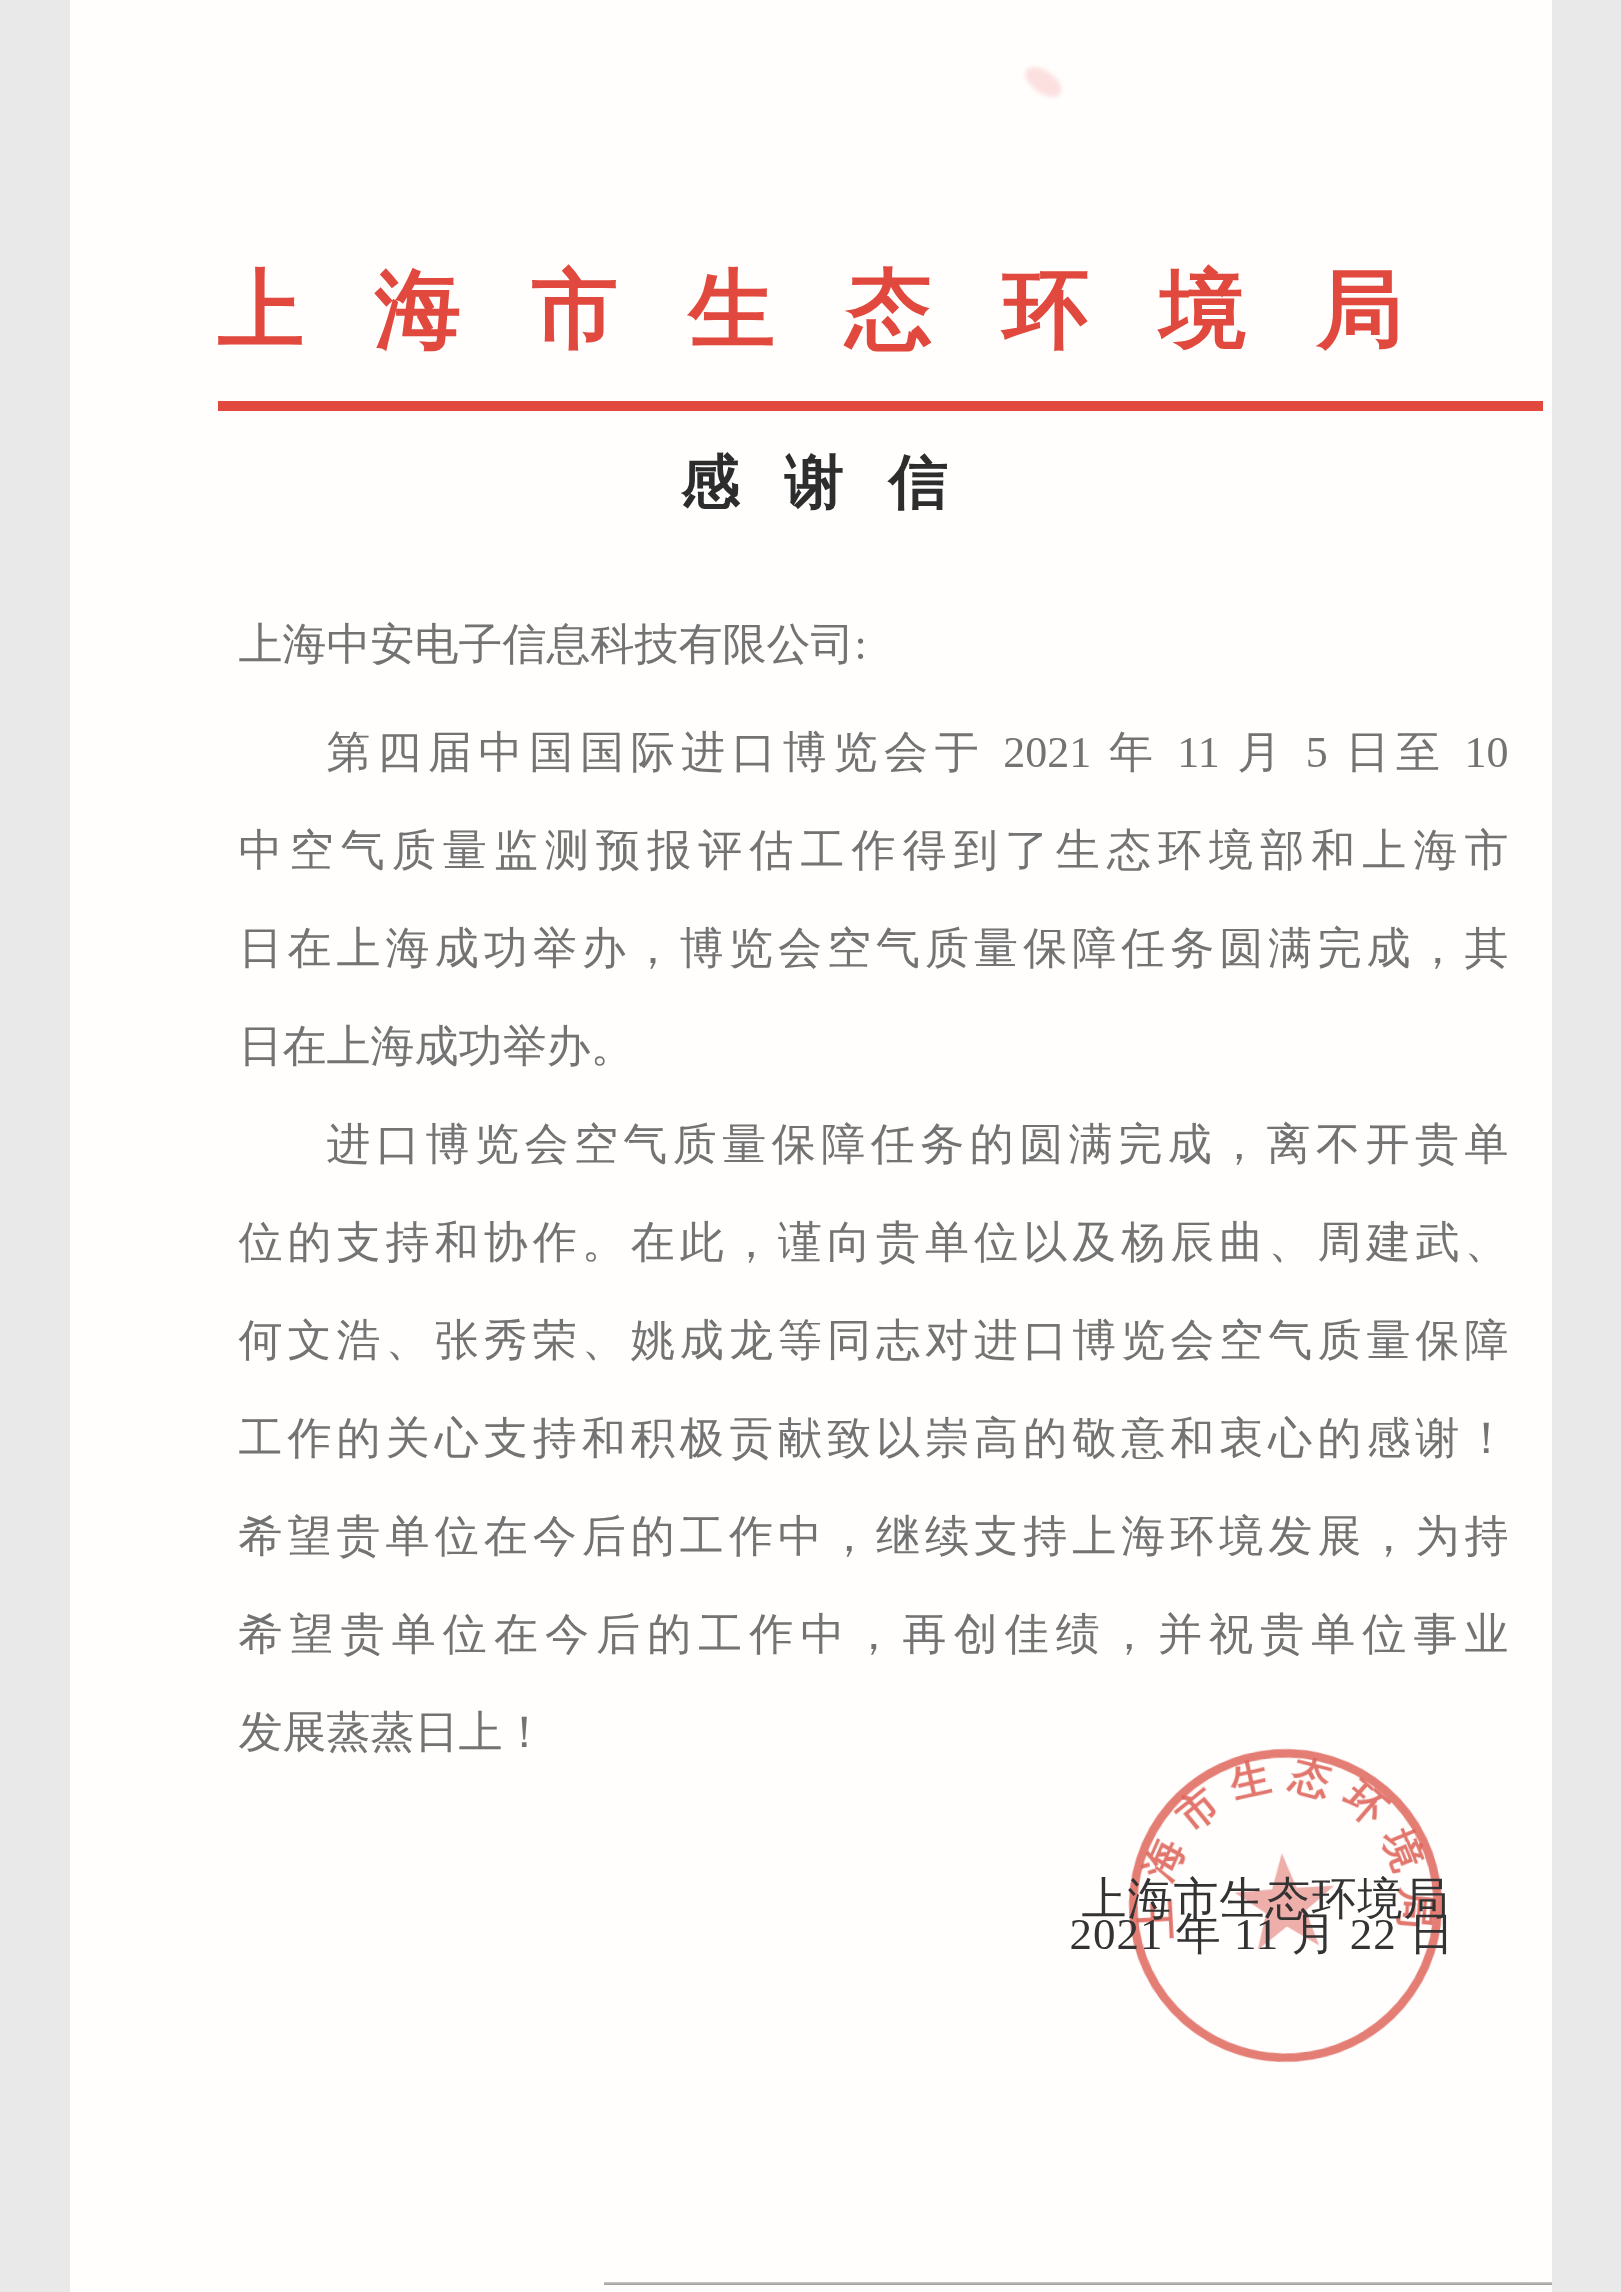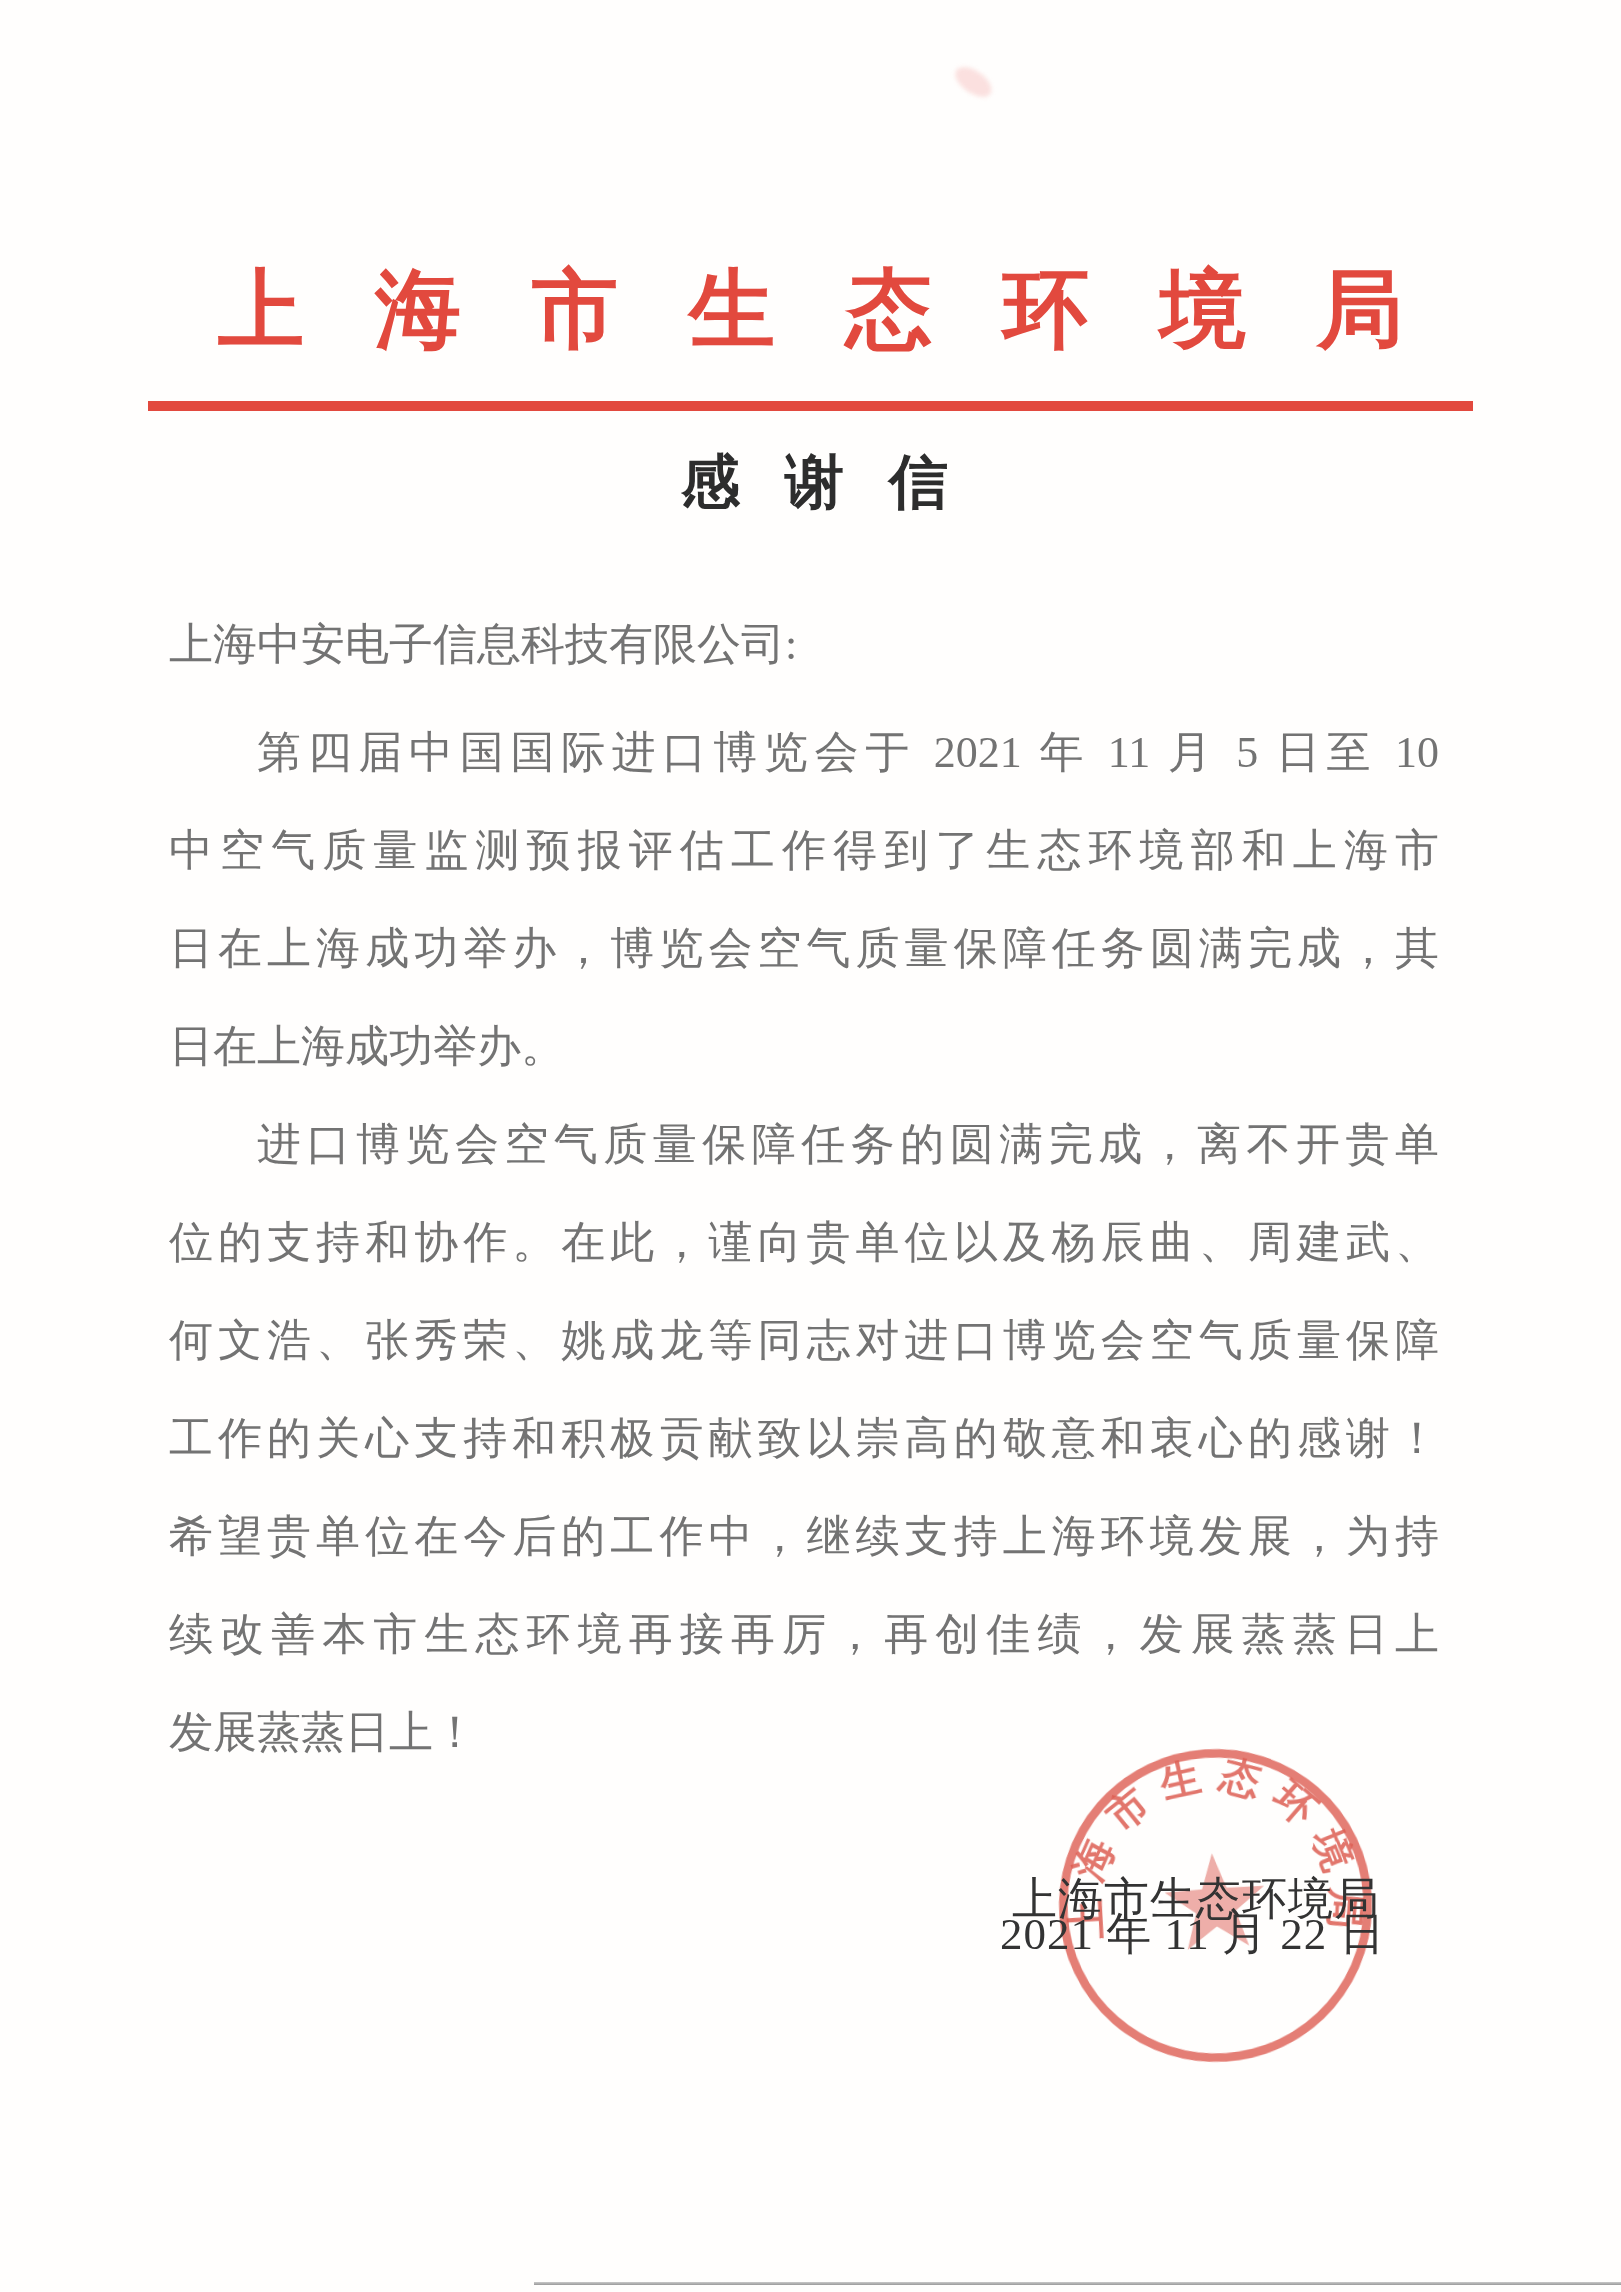--- a/index.html
+++ b/index.html
@@ -1,18 +1,18 @@
 <!DOCTYPE html>
 <html><head>
 <meta charset="utf-8">
 <style>
   html,body{margin:0;padding:0;background:#e9e9e9;}
   .page{
     position:relative;
-    width:1621px;height:2293px;
+    width:1482px;height:2293px;
     margin:0 auto;
     background:#fffefd;
     overflow:hidden;
     font-family:"Liberation Serif","DejaVu Serif",serif;
   }
 
   
   .letterhead{
     position:absolute;top:263px;left:0;right:0;
     text-align:center;
@@ -118,21 +118,21 @@
     <div class="paragraphs">
         <div class="line indent justify">第四届中国国际进口博览会于 2021 年 11 月 5 日至 10</div>
         <div class="line justify">中空气质量监测预报评估工作得到了生态环境部和上海市</div>
         <div class="line justify">日在上海成功举办，博览会空气质量保障任务圆满完成，其</div>
         <div class="line wrap">日在上海成功举办。</div>
         <div class="line indent justify">进口博览会空气质量保障任务的圆满完成，离不开贵单</div>
         <div class="line justify">位的支持和协作。在此，谨向贵单位以及杨辰曲、周建武、</div>
         <div class="line justify">何文浩、张秀荣、姚成龙等同志对进口博览会空气质量保障</div>
         <div class="line justify">工作的关心支持和积极贡献致以崇高的敬意和衷心的感谢！</div>
         <div class="line justify">希望贵单位在今后的工作中，继续支持上海环境发展，为持</div>
-        <div class="line justify">续改善本市生态环境再接再厉，再创佳绩，发展蒸蒸日上</div>
+        <div class="line justify">希望贵单位在今后的工作中，再创佳绩，并祝贵单位事业</div>
         <div class="line wrap">发展蒸蒸日上！</div>
       </div>
   </div>
 
   <svg class="seal" viewBox="0 0 350 350" aria-hidden="true">
     <circle cx="175" cy="175" r="160" fill="none" stroke="#d8473b" stroke-width="9" opacity="0.8"></circle>
     <path id="sealTextArc" fill="none" d="M 57.2 206.6 A 122 122 0 1 1 292.8 206.6"></path>
     <text font-size="42" fill="#d8473b" opacity="0.85" letter-spacing="15" font-weight="bold" font-family="Liberation Serif, DejaVu Serif, serif">
       <textPath href="#sealTextArc" startOffset="6">上海市生态环境局</textPath>
     </text>

